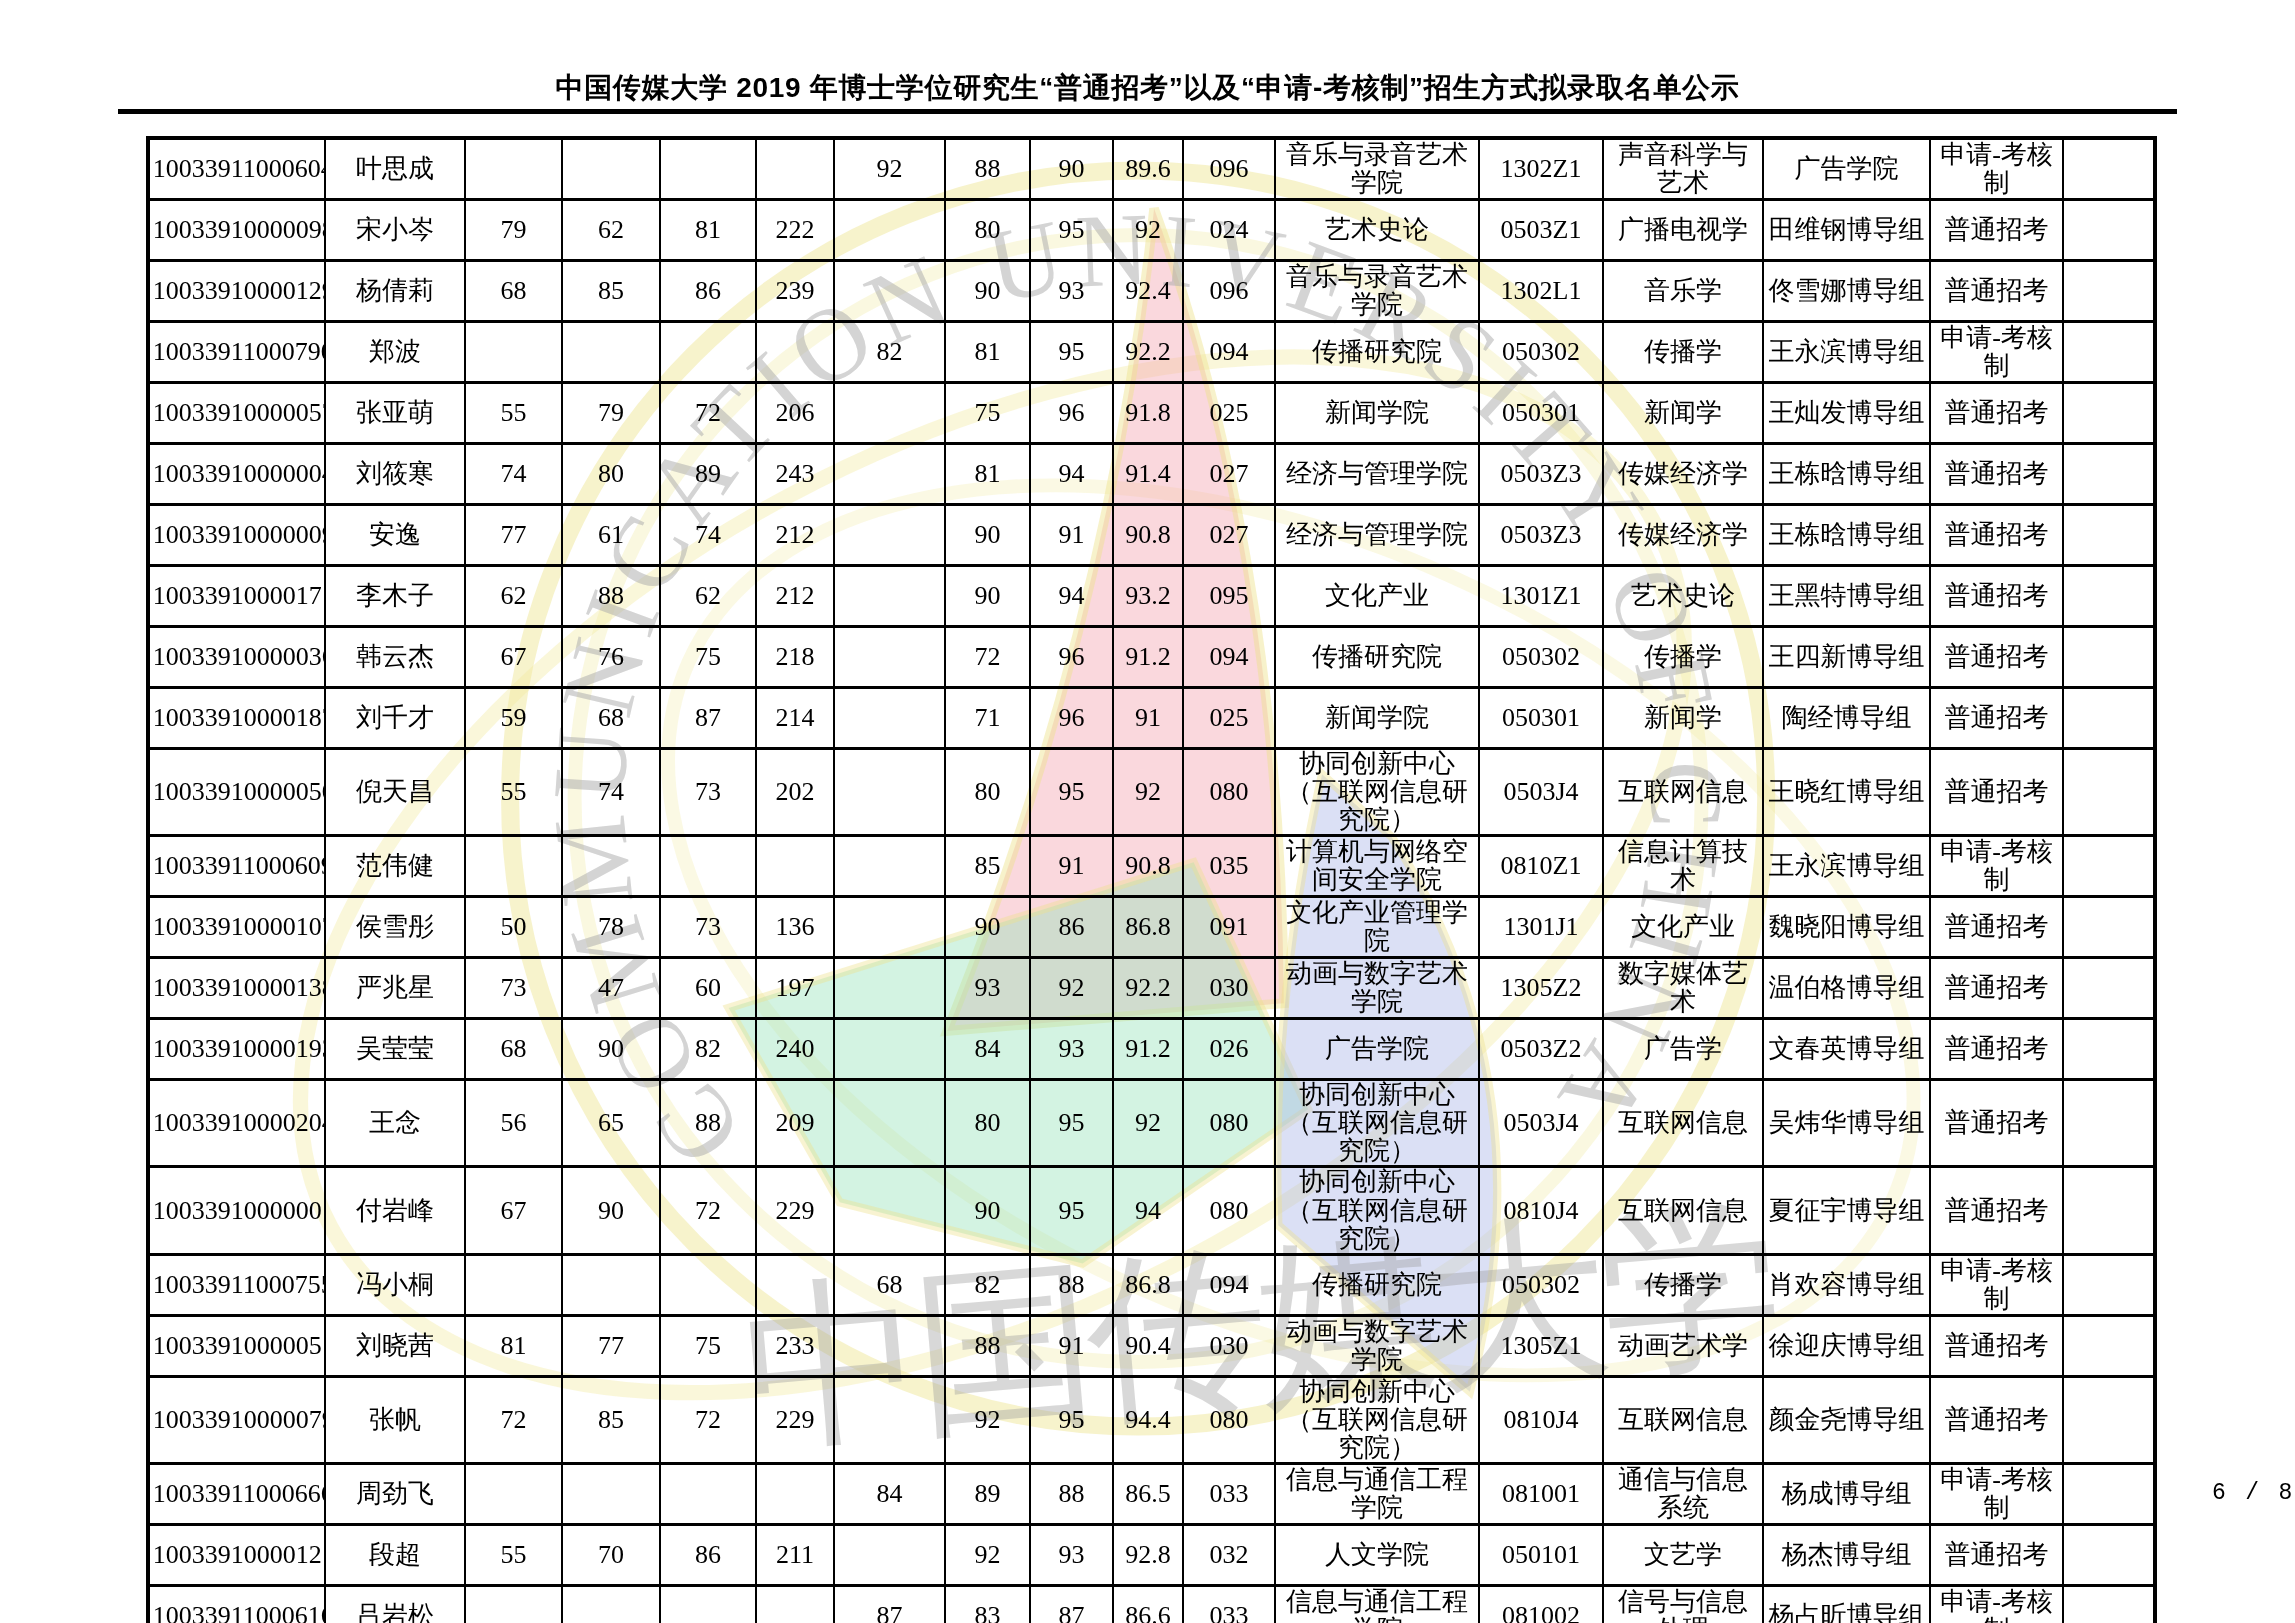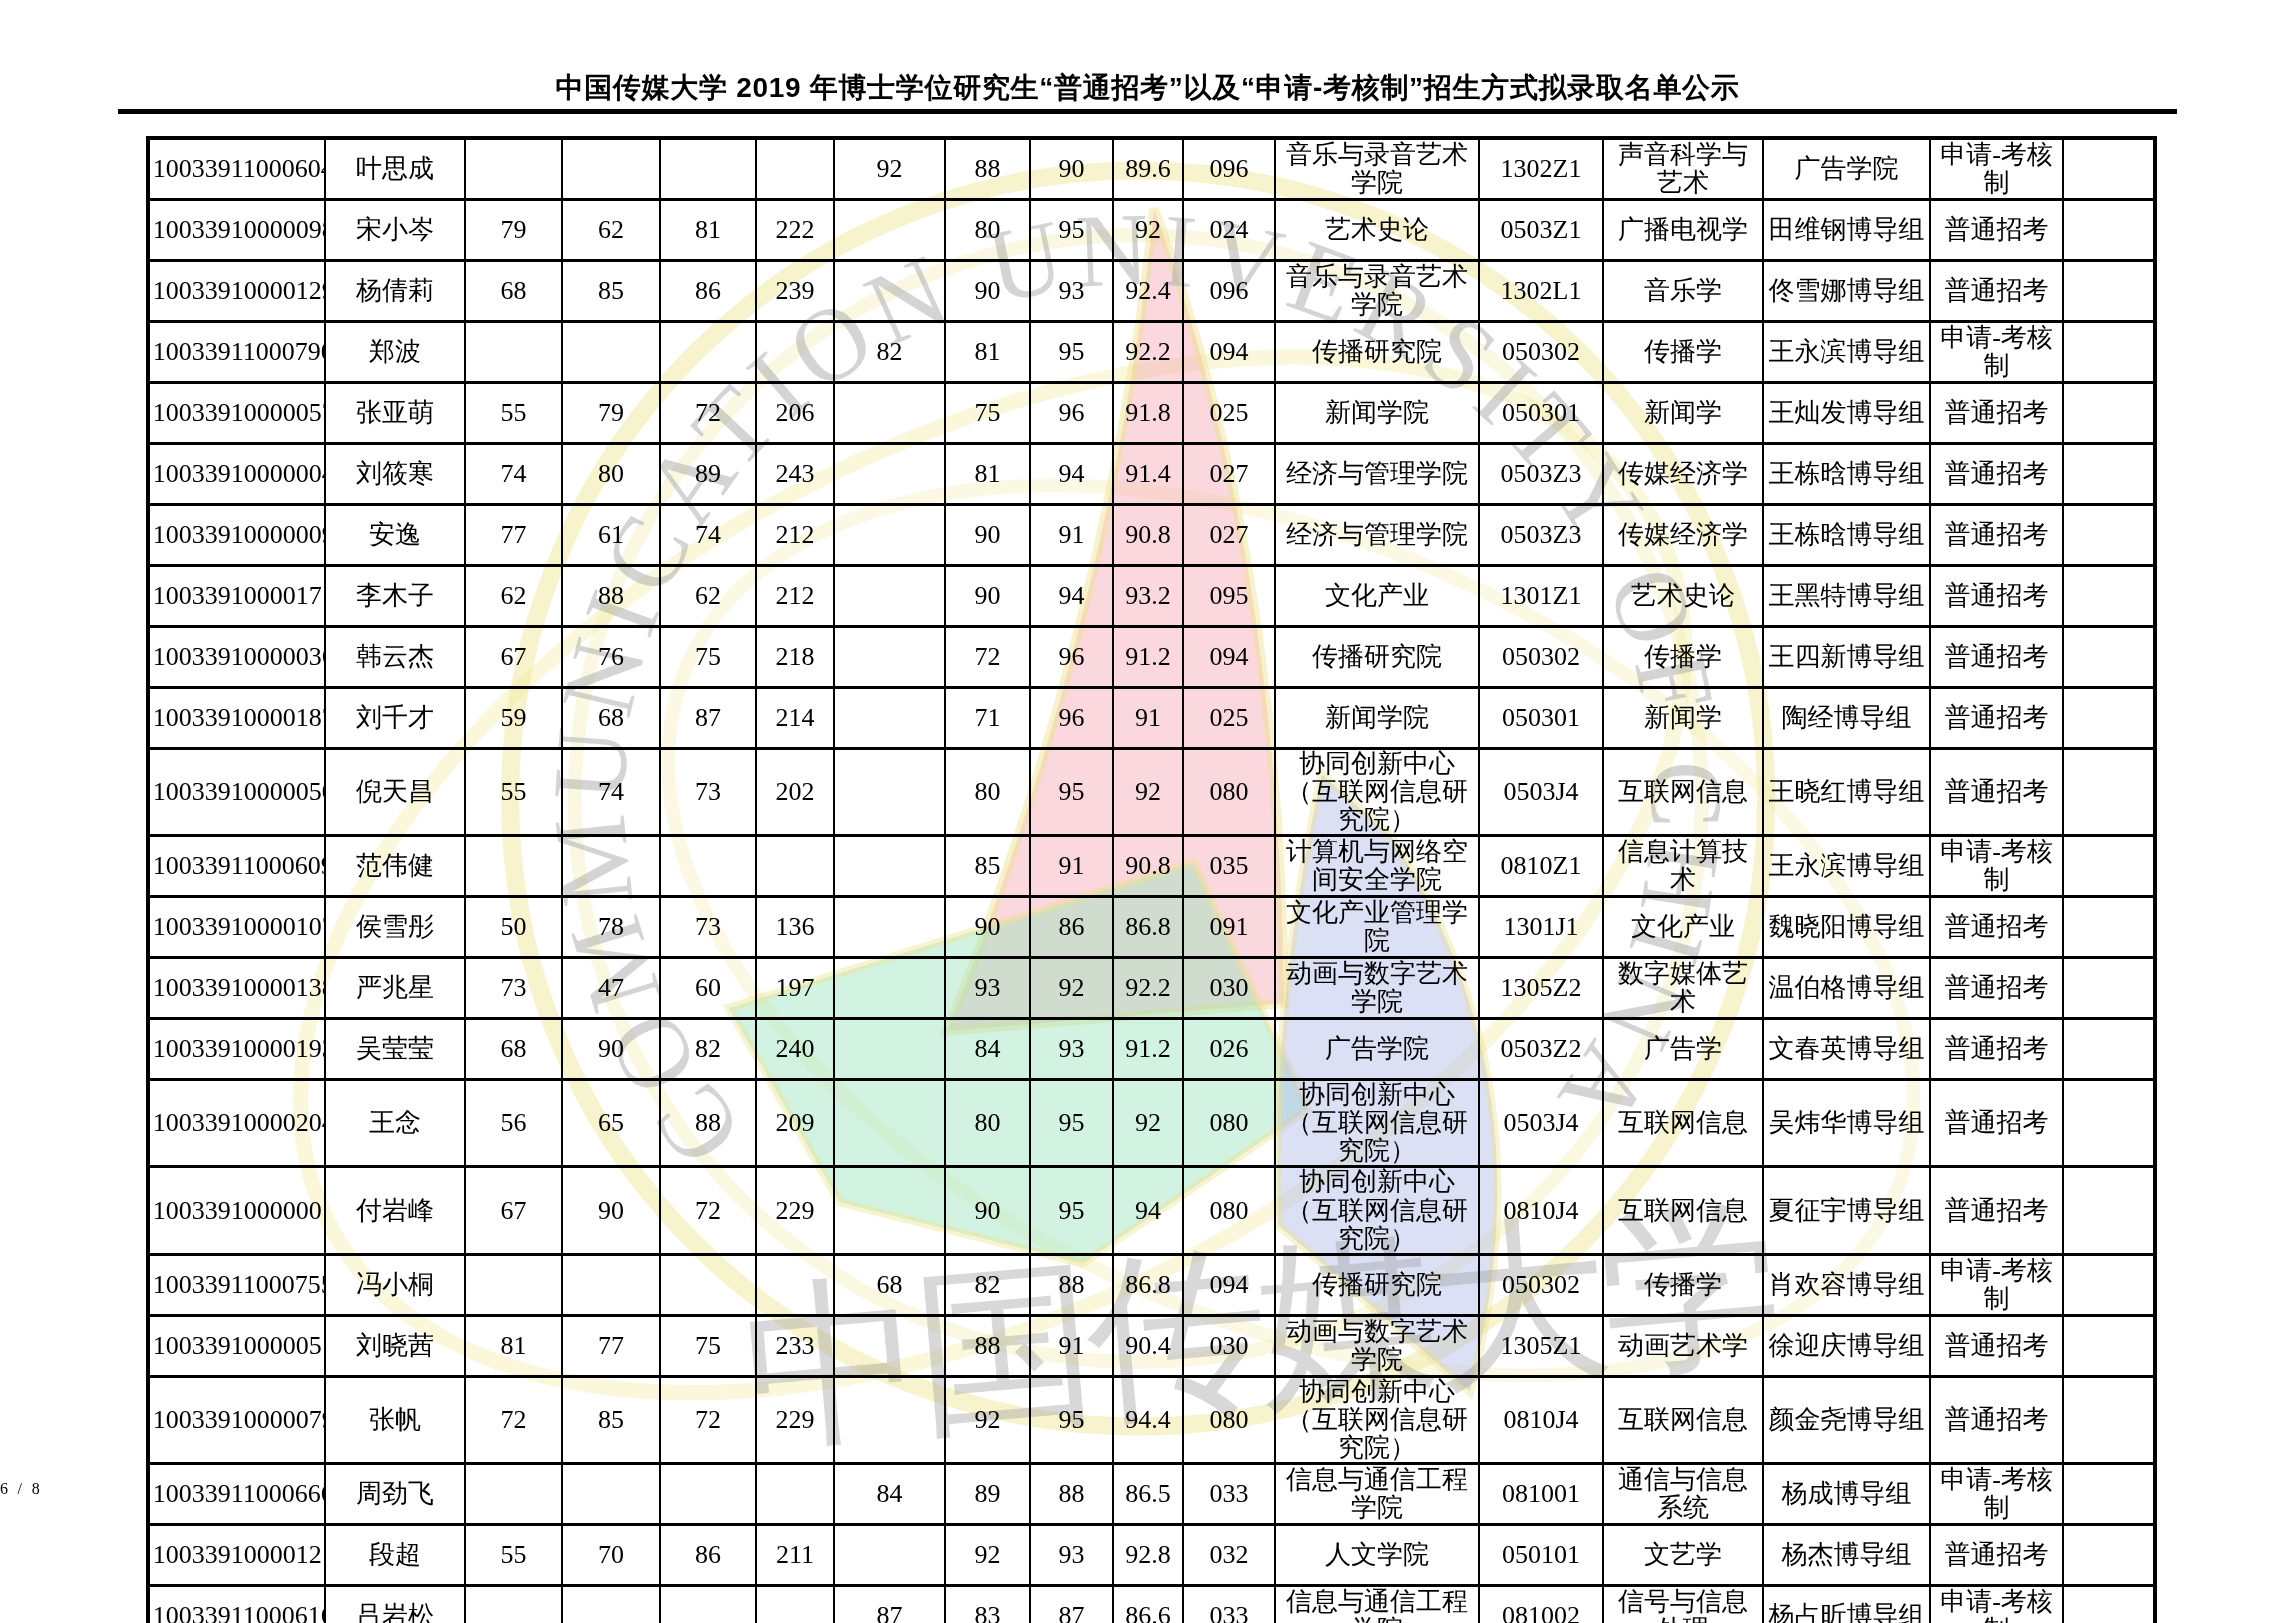--- a/index.html
+++ b/index.html
@@ -20,22 +20,22 @@
     border-collapse:collapse; table-layout:fixed;
     border:4.9px solid #000;
   }
   table.grid td {
     border:2.8px solid #000; border-top-width:3.5px; border-bottom-width:3.5px;
     height:58px; text-align:center; vertical-align:middle;
     font-size:26px; line-height:1.08; padding:0 2.8px; overflow:hidden;
     background:transparent;
   }
   .footer {
-    position:absolute; top:1480px; left:0; width:100%; text-align:left;
-    font-size:16px; font-family:Liberation Serif, serif; letter-spacing:2.8px;
+    position:absolute; top:1480px; left:0; width:100%; text-align:right;
+    font-size:23px; font-family:Liberation Mono, monospace; letter-spacing:2.8px;
   }
 </style>
 </head>
 <body>
 
 <svg class="wm" width="2295" height="1624" viewBox="0 0 3307 2339">
 
   <circle cx="1640" cy="1150" r="905" fill="none" stroke="#efe79a" stroke-width="26" opacity="0.50"></circle>
   <circle cx="1640" cy="1150" r="812" fill="none" stroke="#f1ea9f" stroke-width="20" opacity="0.32"></circle>
 

